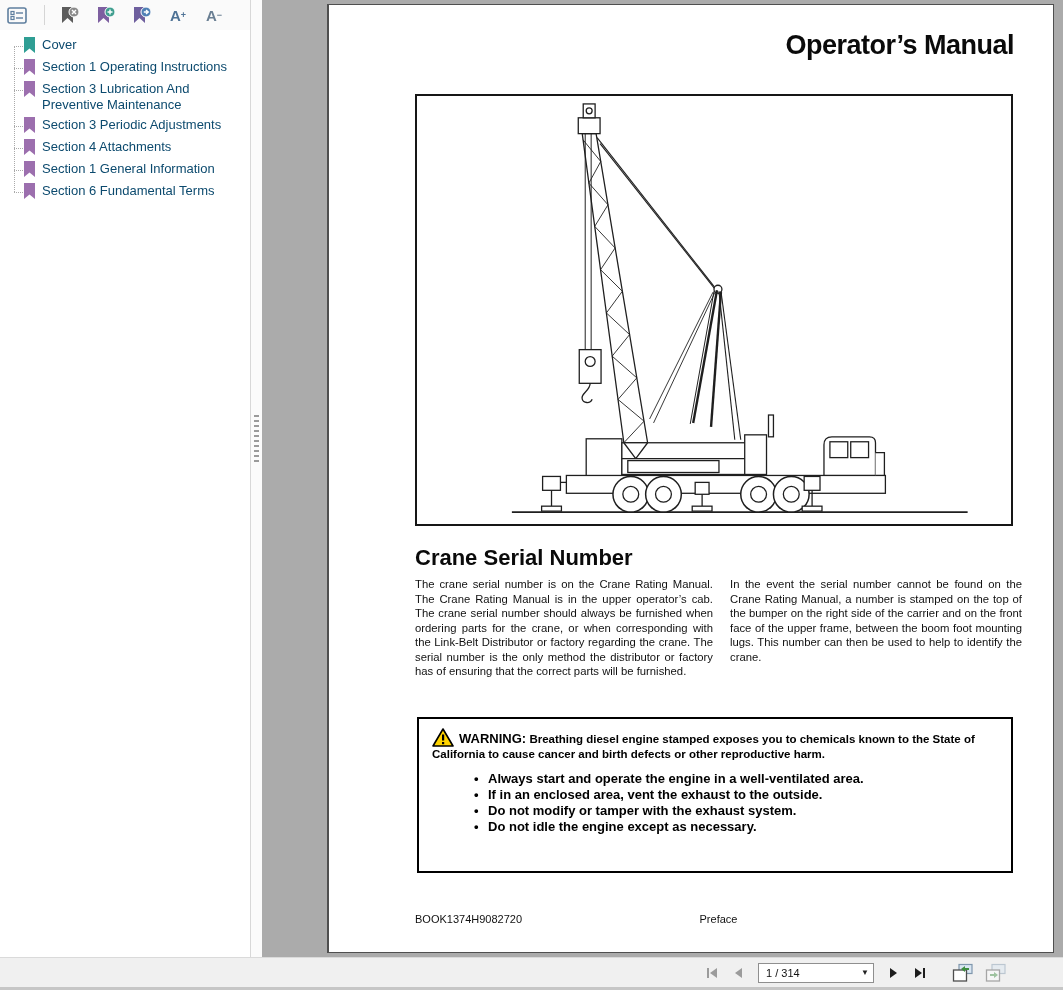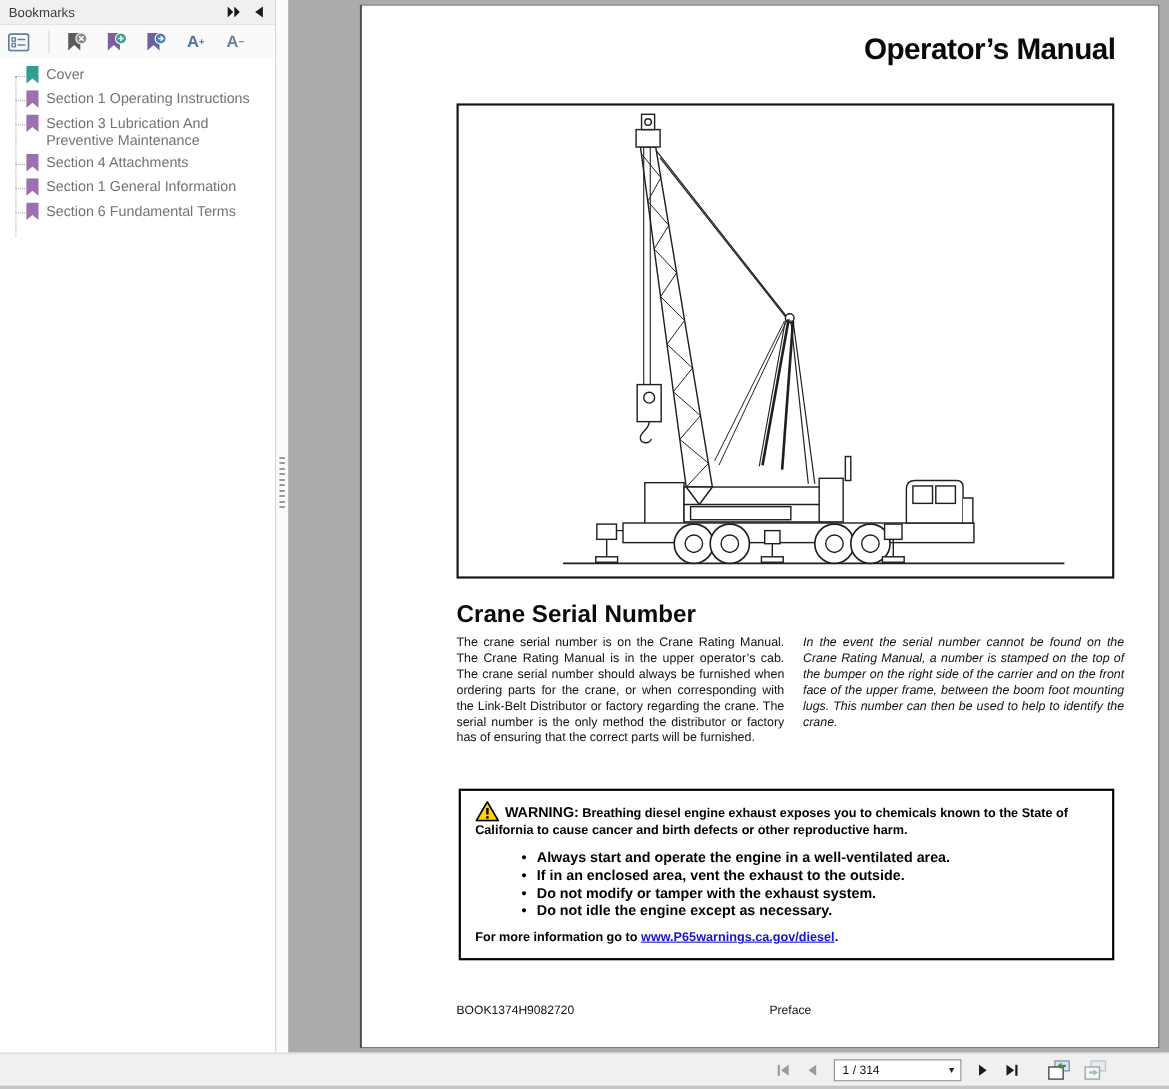--- a/index.html
+++ b/index.html
@@ -16,21 +16,21 @@
   .sb-hbtn { width:14px; height:12px; display:flex; align-items:center; justify-content:center; cursor:pointer; }
   .sb-toolbar { height:30px; background:#fafafa; display:flex; align-items:center; padding:0 6px; gap:14px; }
   .sb-tool { width:22px; height:20px; display:flex; align-items:center; justify-content:center; cursor:pointer; }
   .sb-sep { width:1px; height:20px; background:#d5d5d5; margin:0 0 0 2px; }
   .az { font-weight:bold; font-size:15px; color:#4f7396; line-height:1; }
   .az sup { font-size:9px; }
 
   .bm-list { position:relative; padding-top:5px; }
   .bm-tree { position:absolute; left:14px; top:14px; width:1px; border-left:1px dotted #aaa; }
   .bm-row { position:relative; padding:2px 4px 2px 42px; min-height:22px;
-            font-size:13px; color:#737373; line-height:16px; cursor:pointer; }
+            font-size:13px; color:#0c4a6e; line-height:16px; cursor:pointer; }
   .bm-row .stub { position:absolute; left:14px; top:11px; width:9px; border-top:1px dotted #aaa; }
   .bm-row .bm-ic { position:absolute; left:23px; top:2px; }
   .bm-label { display:inline-block; max-width:200px; }
 
   
   .splitter { position:absolute; left:250px; top:0; width:12px; bottom:33px;
               background:#fbfbfb; border-left:1px solid #d8d8d8; cursor:col-resize; }
   .splitter .grip { position:absolute; left:3px; top:415px; width:5px; height:48px;
      background:repeating-linear-gradient(#9a9a9a 0 2px, transparent 2px 5px); }
 
@@ -41,21 +41,21 @@
 
   .doc-title { position:absolute; top:25px; right:39px; font-size:27px; font-weight:bold;
                letter-spacing:-0.5px; color:#0a0a0a; }
   .figure-box { position:absolute; left:86px; top:89px; width:598px; height:432px;
                 border:2px solid #161616; background:#fff; }
   .figure-box svg { width:100%; height:100%; display:block; }
 
   .section-heading { position:absolute; left:86px; top:540px; font-size:22px; font-weight:bold; color:#0a0a0a; }
   .cols { position:absolute; left:86px; top:572px; width:607px; display:flex; gap:17px; }
   .col { font-size:11.3px; line-height:14.5px; color:#111; text-align:justify; }
-  .col.left { width:298px; } .col.right { width:292px;font-style:italic; }
+  .col.left { width:298px; } .col.right { width:292px; }
 
   .warning-box { position:absolute; left:88px; top:712px; width:596px; height:156px;
                  border:2px solid #000; padding:9px 13px 8px 13px; color:#000; }
   .warn-p { font-size:11.5px; font-weight:bold; line-height:15px; }
   .warn-label { font-size:13px; font-weight:bold; }
   .warn-tri { vertical-align:-4px; margin-right:5px; }
   .warn-bullets { list-style:none; margin:9px 0 0 42px; }
   .warn-bullets li { position:relative; font-size:13px; font-weight:bold; line-height:16px; padding-left:14px; }
   .warn-bullets li::before { content:"•"; position:absolute; left:0; top:0; }
   .warn-link-line { margin-top:10px; font-size:11.5px; font-weight:bold; }
@@ -77,36 +77,20 @@
   .view-btn { width:22px; height:20px; display:flex; align-items:center; justify-content:center; cursor:pointer; }
   .view-btn.disabled { opacity:0.45; }
   .gap8 { width:2px; }
 </style>
 </head>
 <body>
 
 <div class="app">
 
   <div class="sidebar">
-    <div class="sb-header">
-      <span class="sb-title">Bookmarks</span>
-      <span class="sb-hbtns">
-        <span class="sb-hbtn">
-          <svg width="13" height="10" viewBox="0 0 13 10">
-              <polygon points="1,0 6,5 1,10" fill="#1a1a1a"></polygon>
-              <polygon points="7,0 12,5 7,10" fill="#1a1a1a"></polygon>
-            </svg>
-        </span>
-        <span class="sb-hbtn">
-          <svg width="9" height="10" viewBox="0 0 9 10">
-              <polygon points="8,0 1,5 8,10" fill="#1a1a1a"></polygon>
-            </svg>
-        </span>
-      </span>
-    </div>
 
     <div class="sb-toolbar">
       <span class="sb-tool">
         <svg width="20" height="17" viewBox="0 0 20 17">
           <rect x="1" y="1" width="18" height="15" rx="2" fill="none" stroke="#5f7f9f" stroke-width="1.6"></rect>
           <rect x="4" y="4.5" width="3" height="3" fill="none" stroke="#5f7f9f" stroke-width="1.2"></rect>
           <line x1="9" y1="6" x2="16" y2="6" stroke="#5f7f9f" stroke-width="1.4"></line>
           <rect x="4" y="9.5" width="3" height="3" fill="none" stroke="#5f7f9f" stroke-width="1.2"></rect>
           <line x1="9" y1="11" x2="16" y2="11" stroke="#5f7f9f" stroke-width="1.4"></line>
         </svg>
@@ -142,20 +126,23 @@
 
     <div class="bm-row"><span class="stub"></span><svg width="13" height="17" viewBox="0 0 13 17" class="bm-ic">
             <path d="M1,0 h11 v16 l-5.5,-4.6 l-5.5,4.6 z" fill="#2f9e94"></path>
           </svg><span class="bm-label">Cover</span></div>
         <div class="bm-row"><span class="stub"></span><svg width="13" height="17" viewBox="0 0 13 17" class="bm-ic">
             <path d="M1,0 h11 v16 l-5.5,-4.6 l-5.5,4.6 z" fill="#9c6fae"></path>
           </svg><span class="bm-label">Section 1 Operating Instructions</span></div>
         <div class="bm-row"><span class="stub"></span><svg width="13" height="17" viewBox="0 0 13 17" class="bm-ic">
             <path d="M1,0 h11 v16 l-5.5,-4.6 l-5.5,4.6 z" fill="#9c6fae"></path>
           </svg><span class="bm-label">Section 3 Lubrication And Preventive Maintenance</span></div>
+        <div class="bm-row"><span class="stub"></span><svg width="13" height="17" viewBox="0 0 13 17" class="bm-ic">
+            <path d="M1,0 h11 v16 l-5.5,-4.6 l-5.5,4.6 z" fill="#9c6fae"></path>
+          </svg><span class="bm-label">Section 3 Periodic Adjustments</span></div>
         <div class="bm-row"><span class="stub"></span><svg width="13" height="17" viewBox="0 0 13 17" class="bm-ic">
             <path d="M1,0 h11 v16 l-5.5,-4.6 l-5.5,4.6 z" fill="#9c6fae"></path>
           </svg><span class="bm-label">Section 4 Attachments</span></div>
         <div class="bm-row"><span class="stub"></span><svg width="13" height="17" viewBox="0 0 13 17" class="bm-ic">
             <path d="M1,0 h11 v16 l-5.5,-4.6 l-5.5,4.6 z" fill="#9c6fae"></path>
           </svg><span class="bm-label">Section 1 General Information</span></div>
         <div class="bm-row"><span class="stub"></span><svg width="13" height="17" viewBox="0 0 13 17" class="bm-ic">
             <path d="M1,0 h11 v16 l-5.5,-4.6 l-5.5,4.6 z" fill="#9c6fae"></path>
           </svg><span class="bm-label">Section 6 Fundamental Terms</span></div>
       </div>
@@ -244,31 +231,28 @@
         <div class="col right">In the event the serial number cannot be found on the Crane Rating Manual, a number is stamped on the top of the bumper on the right side of the carrier and on the front face of the upper frame, between the boom foot mounting lugs.  This number can then be used to help to identify the crane.</div>
       </div>
 
       <div class="warning-box">
         <div class="warn-p">
           <svg class="warn-tri" width="22" height="19" viewBox="0 0 22 19">
             <polygon points="11,1 21,18 1,18" fill="#ffd400" stroke="#000" stroke-width="1.6" stroke-linejoin="round"></polygon>
             <rect x="10" y="6.5" width="2.2" height="6" fill="#000"></rect>
             <rect x="10" y="14" width="2.2" height="2.2" fill="#000"></rect>
           </svg><span class="warn-label">WARNING:</span>
-          <span>Breathing diesel engine exhaust exposes you to chemicals known to the State of California to cause cancer and birth defects or other reproductive harm.</span>
+          <span>Breathing diesel engine stamped exposes you to chemicals known to the State of California to cause cancer and birth defects or other reproductive harm.</span>
         </div>
         <ul class="warn-bullets">
             <li>Always start and operate the engine in a well-ventilated area.</li>
             <li>If in an enclosed area, vent the exhaust to the outside.</li>
             <li>Do not modify or tamper with the exhaust system.</li>
             <li>Do not idle the engine except as necessary.</li>
           </ul>
-        <div class="warn-link-line">
-          <span>For more information go to </span><span class="warn-link">www.P65warnings.ca.gov/diesel</span><span>.</span>
-        </div>
       </div>
 
       <div class="page-footer">
         <span class="pf-book">BOOK1374H9082720</span>
         <span class="pf-center">Preface</span>
       </div>
 
     </div>
   </div>
 

